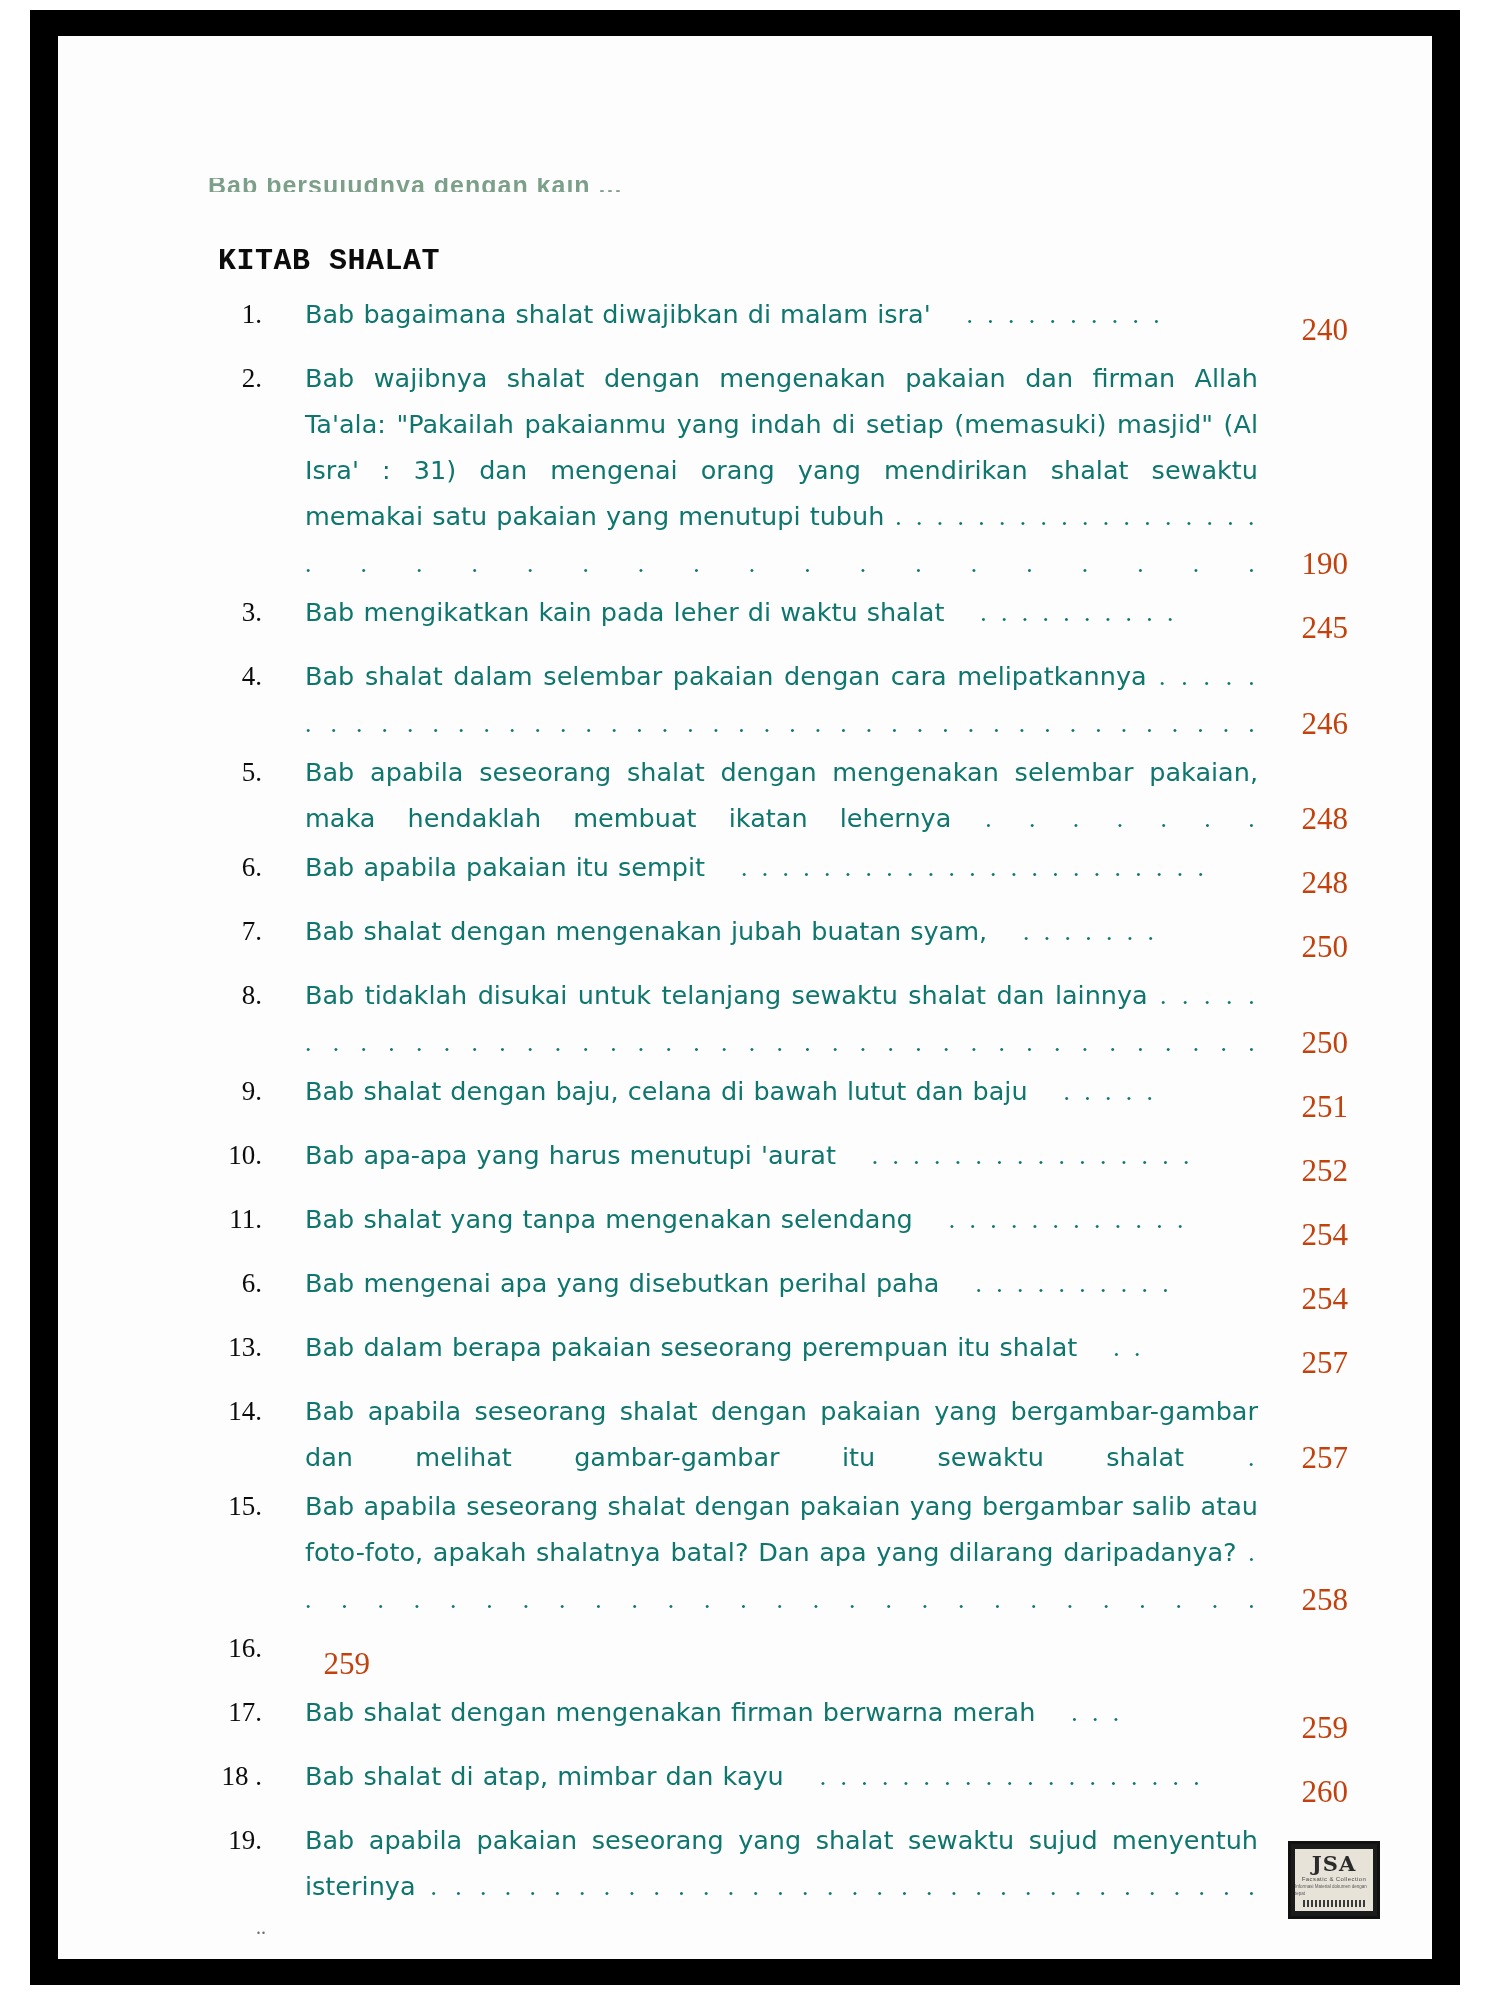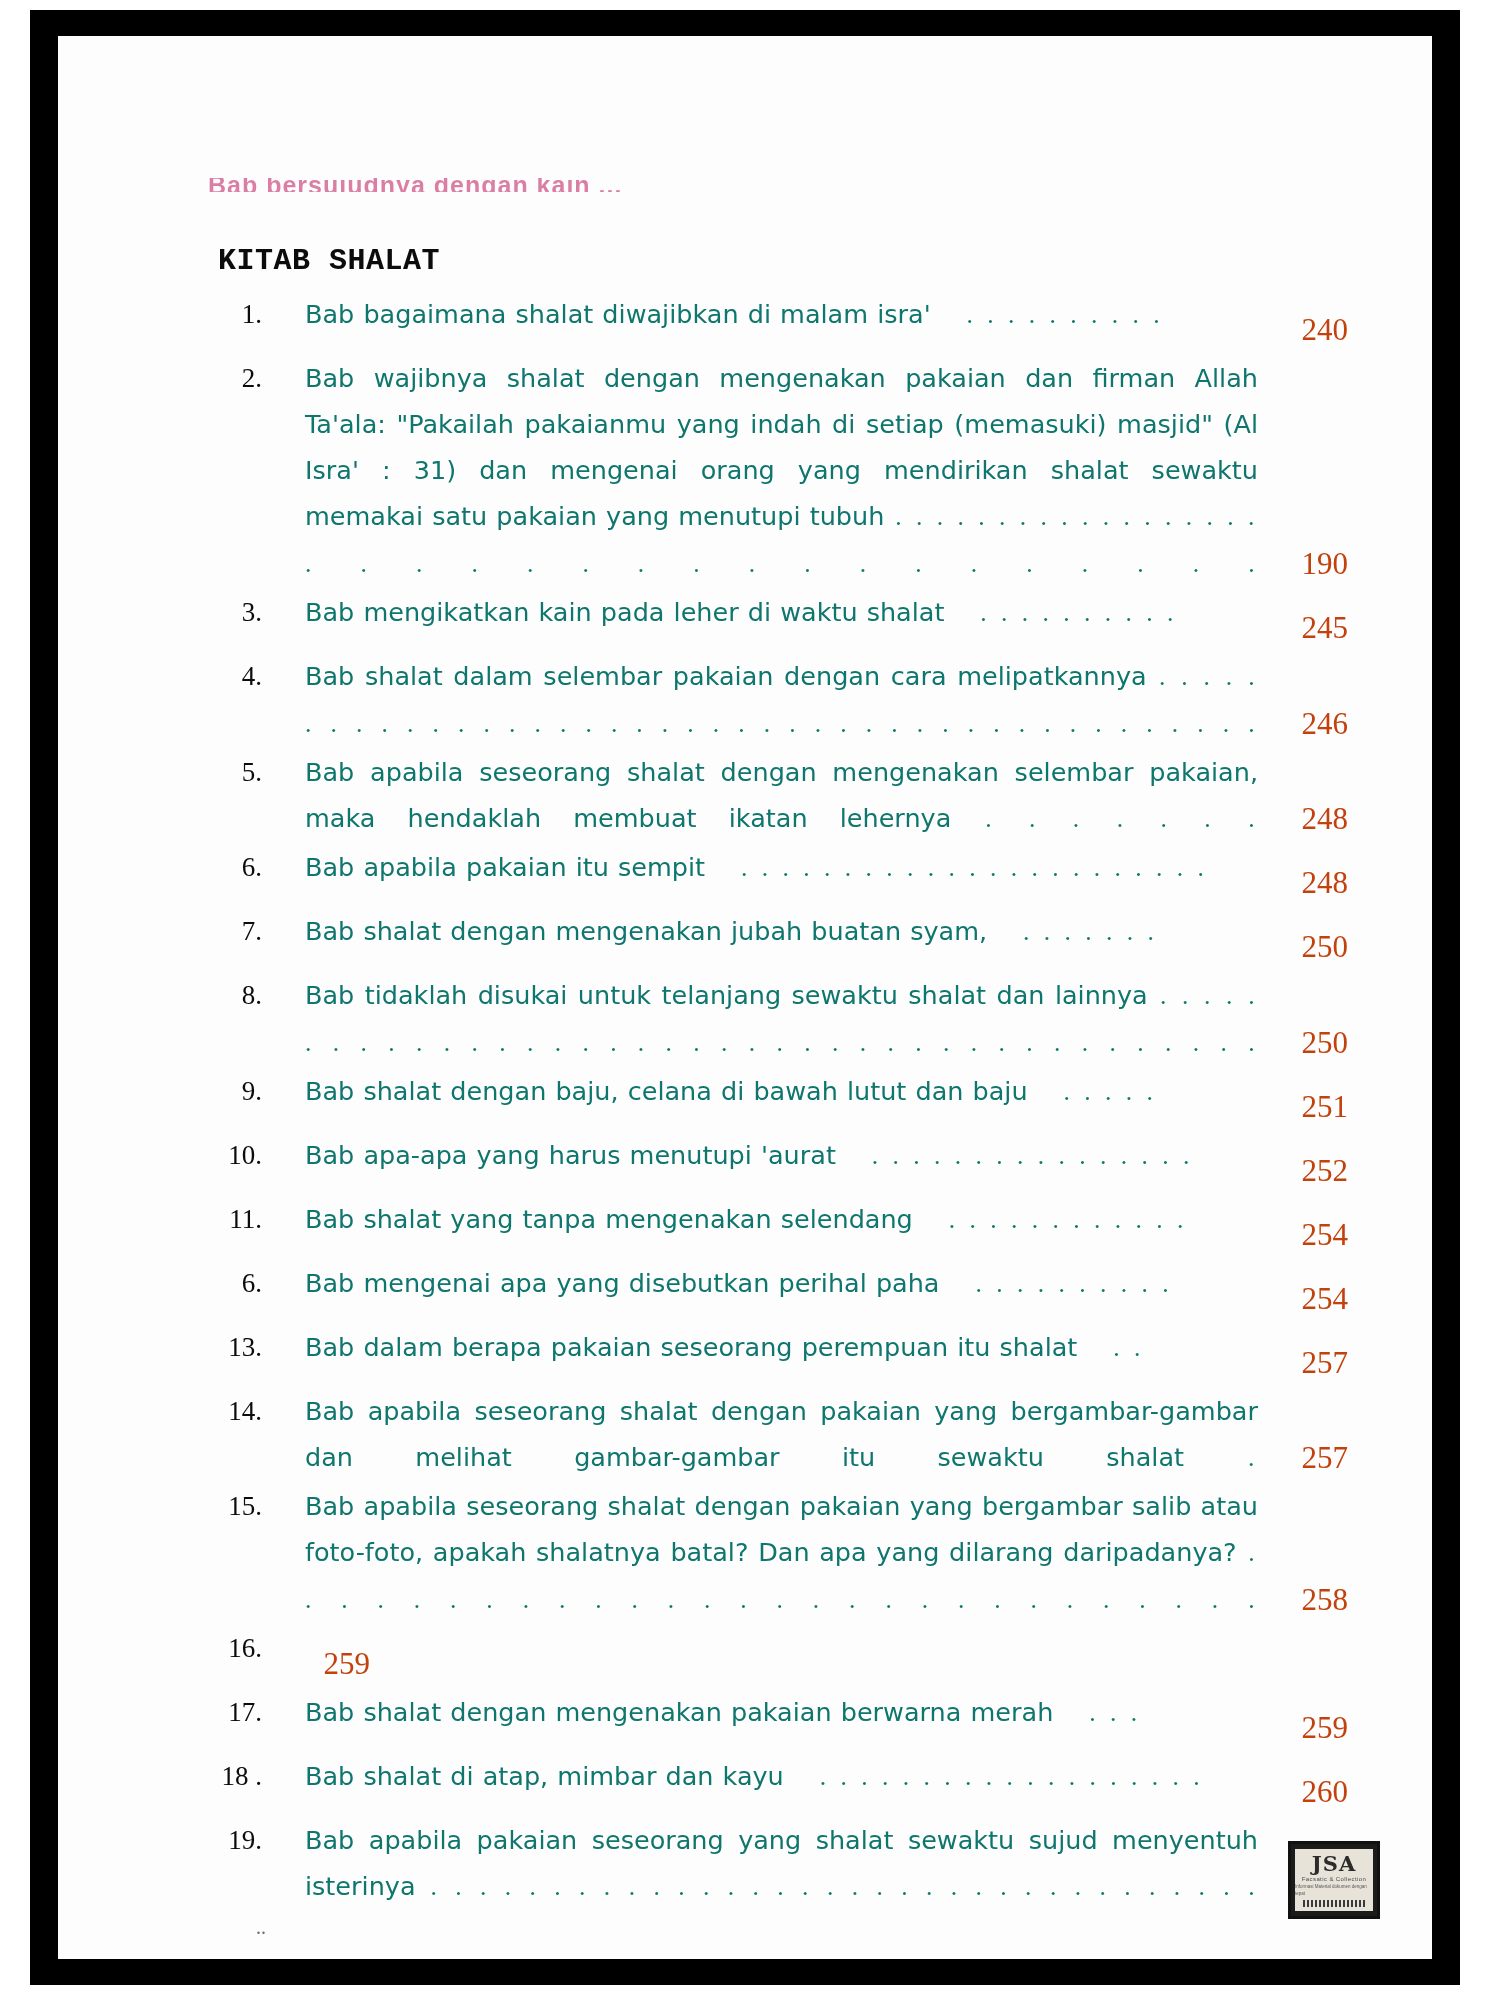--- a/index.html
+++ b/index.html
@@ -47,21 +47,21 @@
   }
 
   
   .cutoff-line {
     position: absolute;
     left: 150px;
     top: 142px;
     width: 640px;
     height: 14px;
     overflow: hidden;
-    color: #be185d;
+    color: #14532d;
     font-family: "Liberation Sans", sans-serif;
     font-weight: bold;
     font-size: 25px;
     line-height: 14px;
     letter-spacing: 1px;
     opacity: .55;
     white-space: nowrap;
   }
 
   .kitab-title {
@@ -345,21 +345,21 @@
         </div>
 
         <div class="toc-row">
           <div class="num">16.</div>
           <div class="pagenum">259</div>
         </div>
 
         <div class="toc-row">
           <div class="num">17.</div>
           <div class="entry">
-            <span class="entry-text">Bab shalat dengan mengenakan pakaian berwarna merah</span><span class="entry-text leader"> . . .</span>
+            <span class="entry-text">Bab shalat dengan mengenakan firman berwarna merah</span><span class="entry-text leader"> . . .</span>
           </div>
           <div class="pagenum">259</div>
         </div>
 
         <div class="toc-row">
           <div class="num">18 .</div>
           <div class="entry">
             <span class="entry-text">Bab shalat di atap, mimbar dan kayu</span><span class="entry-text leader"> . . . . . . . . . . . . . . . . . . .</span>
           </div>
           <div class="pagenum">260</div>

